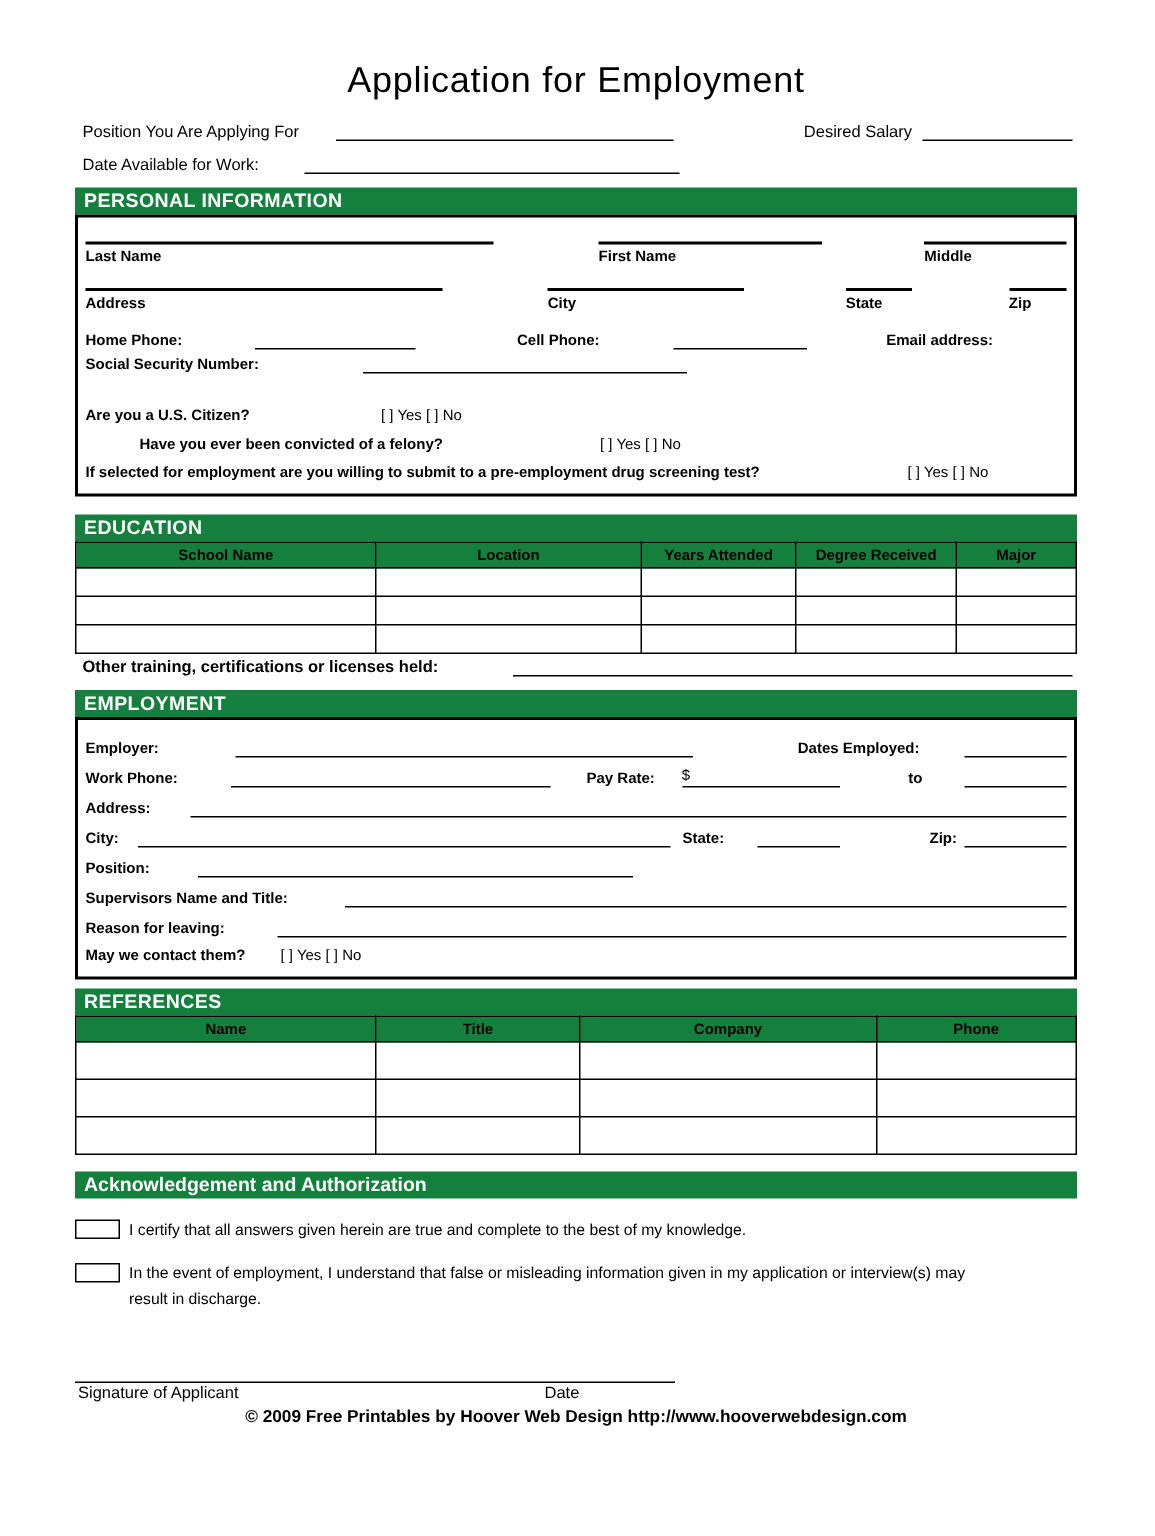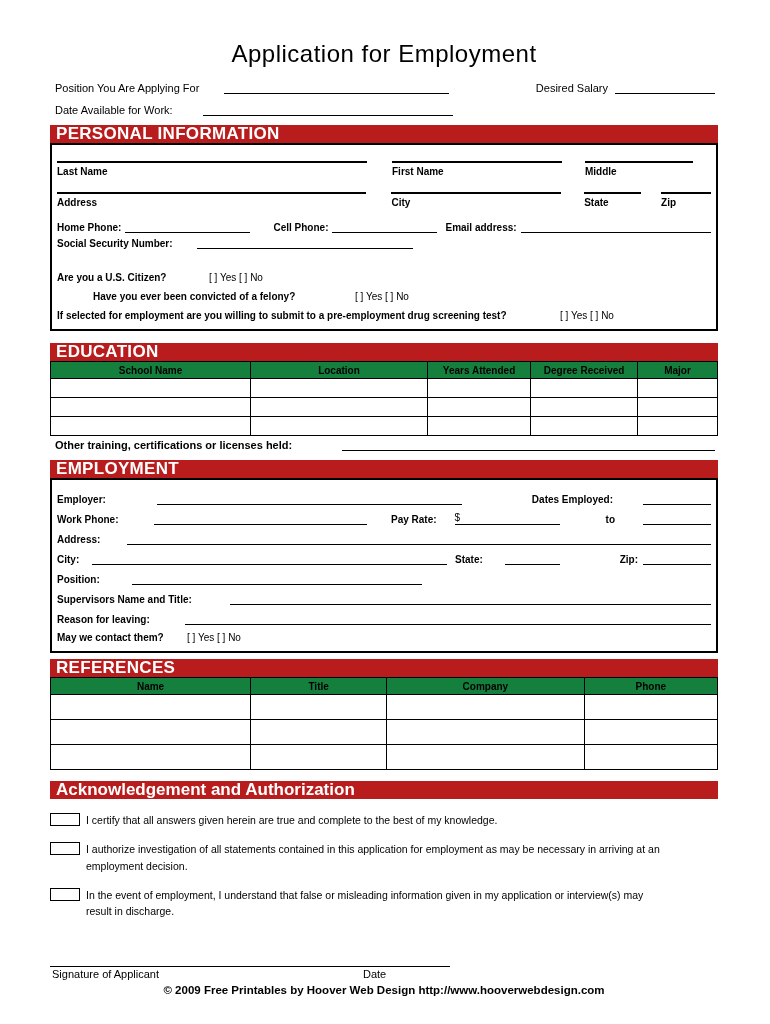--- a/index.html
+++ b/index.html
@@ -19,30 +19,30 @@
     font-weight: 500;
     letter-spacing: .5px;
   }
 
   .toprow { display: flex; align-items: flex-end; font-size: 11px; }
   .toprow .tlabel { white-space: nowrap; padding-left: 5px; }
   .blank { border-bottom: 1.5px solid #000; height: 13px; display: inline-block; }
   .fill { flex: 1; }
 
   .bar {
-    background: #b91c1c; color: #fff;
-    font-size: 17px; font-weight: bold;
+    background: #15803d; color: #fff;
+    font-size: 13px; font-weight: bold;
     height: 18px; line-height: 18px;
     padding-left: 6px;
   }
   .bar.caps { letter-spacing: .3px; }
 
   .box { border: 2px solid #000; padding: 0 5px 8px 5px; }
 
-  .frow { display: flex; align-items: flex-end; }
+  .frow { display: flex; align-items: flex-end; gap: 45px; }
   .lbl { font-weight: bold; font-size: 10px; white-space: nowrap; }
   .yn { font-size: 10px; white-space: nowrap; }
 
   .field { display: flex; flex-direction: column; }
   .fline { border-bottom: 2px solid #000; height: 0; width: 100%; }
   .flabel { font-weight: bold; font-size: 10px; margin-top: 3px; }
 
   table { border-collapse: collapse; width: 668px; table-layout: fixed; }
   table, th, td { border: 1.5px solid #000; }
   th {
@@ -314,24 +314,20 @@
     </table>
 
     <div class="bar" style="margin-top:11px;">Acknowledgement and Authorization</div>
 
     <div class="ack-row">
       <span class="ackbox"></span>
       <span class="ack-text">I certify that all answers given herein are true and complete to the best of my knowledge.</span>
     </div>
     <div class="ack-row">
       <span class="ackbox"></span>
-      <span class="ack-text">I authorize investigation of all statements contained in this application for employment as may be necessary in arriving at an employment decision.</span>
-    </div>
-    <div class="ack-row">
-      <span class="ackbox"></span>
       <span class="ack-text">In the event of employment, I understand that false or misleading information given in my application or interview(s) may result in discharge.</span>
     </div>
 
     <div class="sig-area">
       <div class="sig-line"></div>
       <div class="sig-labels">
         <span class="sig-l">Signature of  Applicant</span>
         <span class="date-l">Date</span>
       </div>
     </div>

